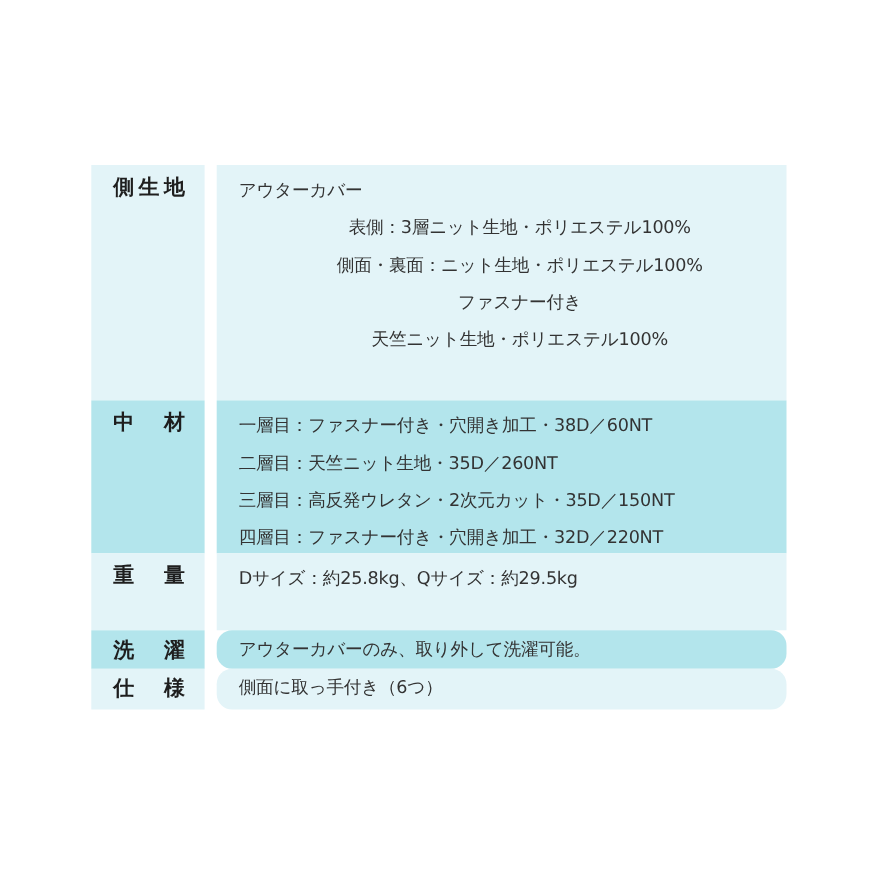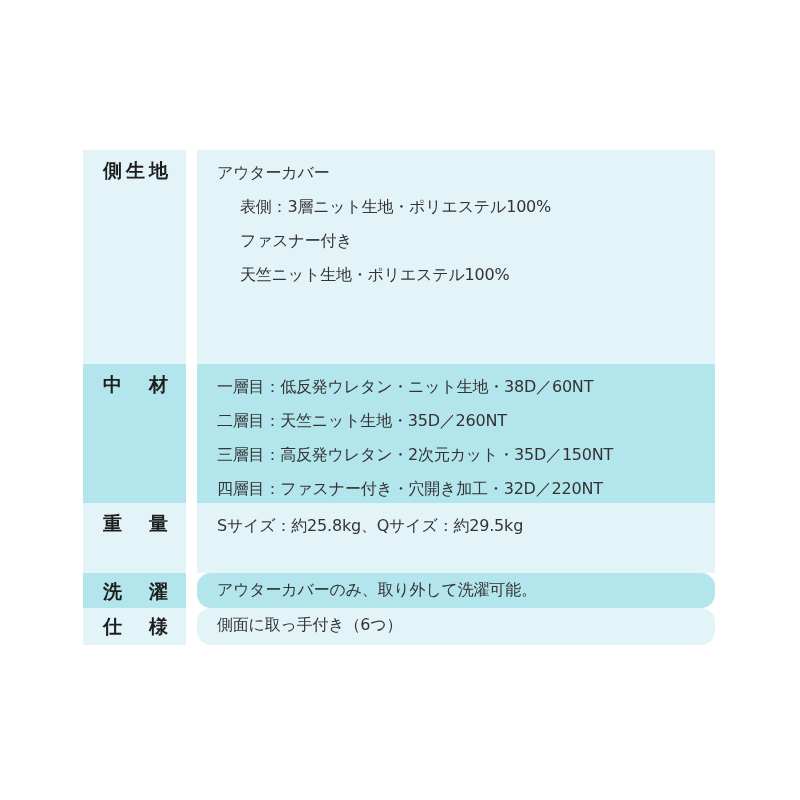--- a/index.html
+++ b/index.html
@@ -59,20 +59,21 @@
     }
     .line {
       font-size: 16px;
       line-height: 34px;
       white-space: nowrap;
       letter-spacing: -0.2px;
       color: #333333;
     }
     .line.indent {
       padding-left: 23px;
+      text-align: center;
     }
     .row-side   { height: 214px; }
     .row-core   { height: 139px; }
     .row-weight { height: 70px; }
     .row-wash   { height: 35px; }
     .row-spec   { height: 37px; }
     .row-wash .content-cell,
     .row-spec .content-cell { padding-top: 0; border-radius: 14px; }
     .row-wash .label-cell,
     .row-spec .label-cell { padding-top: 6px; }
@@ -86,49 +87,50 @@
     <div class="label-cell">
       <div class="label-text">
         <span>側</span>
         <span>生</span>
         <span>地</span>
       </div>
     </div>
     <div class="content-cell">
       <div class="line">アウターカバー</div>
       <div class="line indent">表側：3層ニット生地・ポリエステル100%</div>
+      <div class="line indent">側面・裏面：ニット生地・ポリエステル100%</div>
       <div class="line indent">ファスナー付き</div>
       <div class="line indent">天竺ニット生地・ポリエステル100%</div>
     </div>
   </div>
 
   <div class="spec-row dark row-core">
     <div class="label-cell">
       <div class="label-text">
         <span>中</span>
         <span>材</span>
       </div>
     </div>
     <div class="content-cell">
-      <div class="line">一層目：低反発ウレタン・ニット生地・38D／60NT</div>
+      <div class="line">一層目：ファスナー付き・穴開き加工・38D／60NT</div>
       <div class="line">二層目：天竺ニット生地・35D／260NT</div>
       <div class="line">三層目：高反発ウレタン・2次元カット・35D／150NT</div>
       <div class="line">四層目：ファスナー付き・穴開き加工・32D／220NT</div>
     </div>
   </div>
 
   <div class="spec-row light row-weight">
     <div class="label-cell">
       <div class="label-text">
         <span>重</span>
         <span>量</span>
       </div>
     </div>
     <div class="content-cell">
-      <div class="line">Sサイズ：約25.8kg、Qサイズ：約29.5kg</div>
+      <div class="line">Dサイズ：約25.8kg、Qサイズ：約29.5kg</div>
     </div>
   </div>
 
   <div class="spec-row dark row-wash">
     <div class="label-cell">
       <div class="label-text">
         <span>洗</span>
         <span>濯</span>
       </div>
     </div>

